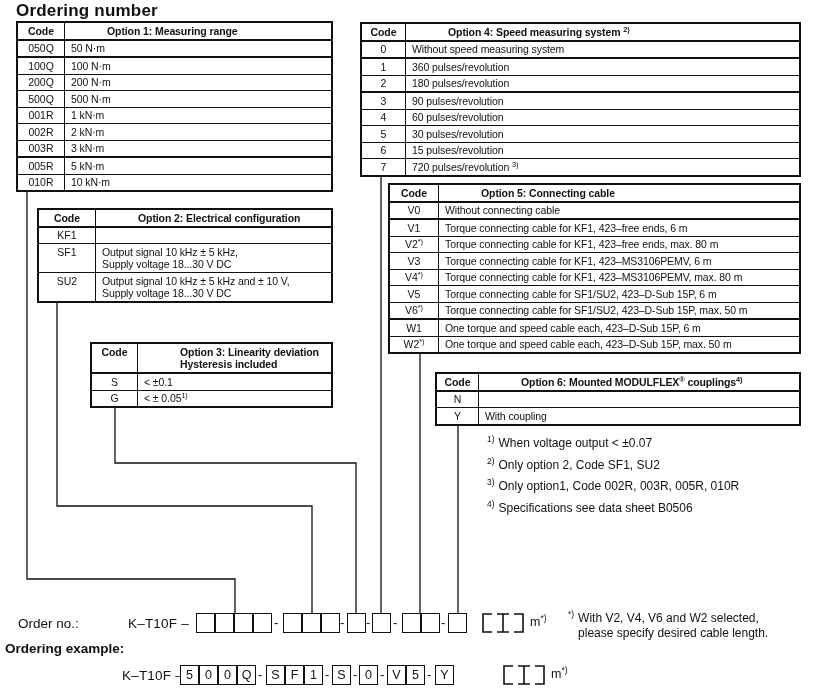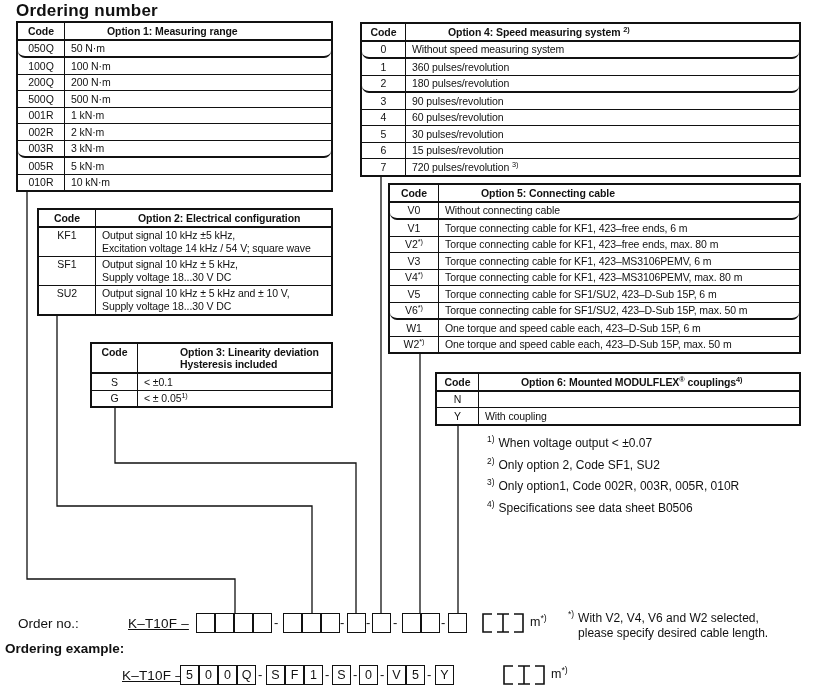--- a/index.html
+++ b/index.html
@@ -5,36 +5,36 @@
   html,body{margin:0;padding:0;background:#fff;}
   .page{position:relative;width:817px;height:692px;background:#fff;
         font-family:"Liberation Sans", sans-serif;color:#111;overflow:hidden;}
   .title{position:absolute;left:16px;top:1px;font-size:17px;font-weight:bold;letter-spacing:.2px;z-index:3;}
   svg.overlay{position:absolute;left:0;top:0;z-index:1;}
   
   .table{position:absolute;border:2px solid #111;background:#fff;z-index:2;font-size:10.5px;line-height:12.5px;}
   .tr{display:flex;align-items:stretch;border-bottom:1px solid #111;min-height:15px;}
   .tr:last-child{border-bottom:none;}
   .tr.head{border-bottom:2px solid #111;font-weight:bold;gap:36px;}
-  .tr.thick{border-bottom-width:2px;border-radius:7px;}
+  .tr.thick{border-bottom-width:2px;}
   .td{padding:1.5px 6px;box-sizing:border-box;}
   .td.code{border-right:1.5px solid #111;text-align:center;flex:none;padding-left:2px;padding-right:2px;}
   .td.label{flex:1;letter-spacing:-0.1px;}
   .t-opt1 .code{width:47px}.t-opt2 .code{width:57px}.t-opt3 .code{width:46px}
   .t-opt4 .code{width:44px}.t-opt5 .code{width:49px}.t-opt6 .code{width:42px}
   sup{font-size:70%;line-height:0;}
   
   .fnotes{position:absolute;left:487px;top:436px;z-index:2;font-size:12px;}
   .fnote{display:flex;gap:4px;margin-bottom:7.5px;}
   .fnote sup{padding-top:3px;}
   .starnote{position:absolute;left:568px;top:611px;z-index:2;font-size:12px;line-height:15px;display:flex;gap:4px;}
   .starnote sup{padding-top:3px;}
   
   .lbl{position:absolute;font-size:13.5px;z-index:2;}
-  .prefix{position:absolute;font-size:13.5px;letter-spacing:.2px;z-index:2;text-decoration:underline;}
+  .prefix{position:absolute;font-size:13.5px;letter-spacing:.2px;z-index:2;}
   .boxgroup{position:absolute;display:flex;z-index:2;background:#fff;}
   .box{width:19px;height:20px;box-sizing:border-box;border:1.5px solid #111;border-left-width:0.75px;border-right-width:0.75px;
        display:flex;align-items:center;justify-content:center;font-size:12.5px;background:#fff;}
   .box:first-child{border-left-width:1.5px;}
   .box:last-child{border-right-width:1.5px;}
   .hyph{position:absolute;font-size:13px;z-index:2;}
   .unit{position:absolute;font-size:12.5px;z-index:2;}
   .lenbox{position:absolute;z-index:2;}
 </style>
 </head>
@@ -175,21 +175,20 @@
         <div class="td label">One torque and speed cable each, 423–D-Sub 15P, max. 50 m</div>
       </div>
     </div>
   <div class="table t-opt2" style="left:37px;top:208px;width:292px;">
       <div class="tr head">
         <div class="td code">Code</div>
         <div class="td label">Option 2: Electrical configuration</div>
       </div>
       <div class="tr">
         <div class="td code">KF1</div>
-        <div class="td label">Output signal 10 kHz ±5 kHz,<br>Excitation voltage 14 kHz / 54 V; square wave</div>
       </div>
       <div class="tr">
         <div class="td code">SF1</div>
         <div class="td label">Output signal 10 kHz ± 5 kHz,<br>Supply voltage 18...30 V DC</div>
       </div>
       <div class="tr">
         <div class="td code">SU2</div>
         <div class="td label">Output signal 10 kHz ± 5 kHz and ± 10 V,<br>Supply voltage 18...30 V DC</div>
       </div>
     </div>

